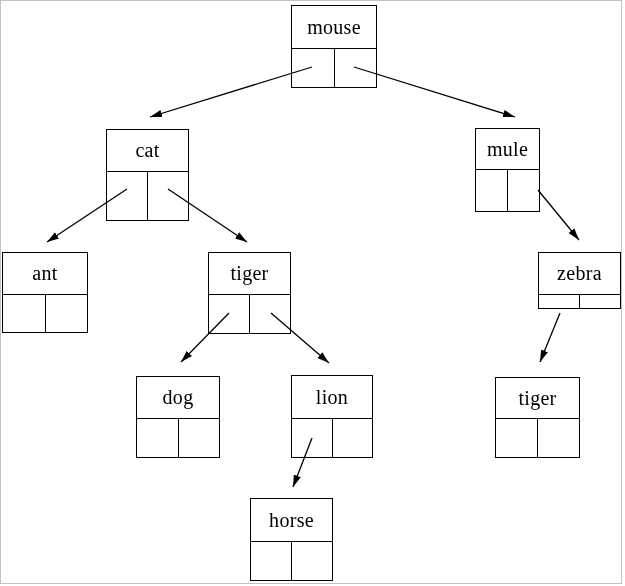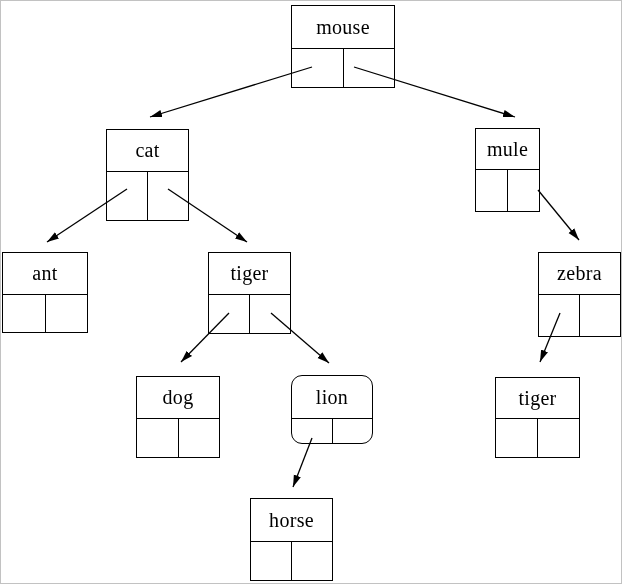--- a/index.html
+++ b/index.html
@@ -38,21 +38,21 @@
     width: 625px; height: 586px;
     pointer-events: none;
   }
 </style>
 </head>
 <body>
 
 <div id="canvas">
   <div class="frame"></div>
   <div id="nodes-layer">
-      <div class="node" style="left: 291px; top: 5px; width: 104px; height: 83px; text-align: center;">
+      <div class="node" style="left: 291px; top: 5px; width: 86px; height: 83px; text-align: center;">
         <div class="node-label" style="flex-basis: 42px; color: rgb(0, 0, 0);">mouse</div>
         <div class="node-pointers">
           <div class="cell left"></div>
           <div class="cell right"></div>
         </div>
       </div>
       <div class="node" style="left: 106px; top: 129px; width: 83px; height: 92px;">
         <div class="node-label" style="flex-basis: 41px; color: rgb(0, 0, 0);">cat</div>
         <div class="node-pointers">
           <div class="cell left"></div>
@@ -73,35 +73,35 @@
           <div class="cell right"></div>
         </div>
       </div>
       <div class="node" style="left: 208px; top: 252px; width: 83px; height: 82px;">
         <div class="node-label" style="flex-basis: 41px; color: rgb(0, 0, 0);">tiger</div>
         <div class="node-pointers">
           <div class="cell left"></div>
           <div class="cell right"></div>
         </div>
       </div>
-      <div class="node" style="left: 538px; top: 252px; width: 83px; height: 85px;">
+      <div class="node" style="left: 538px; top: 252px; width: 83px; height: 57px;">
         <div class="node-label" style="flex-basis: 41px; color: rgb(0, 0, 0);">zebra</div>
         <div class="node-pointers">
           <div class="cell left"></div>
           <div class="cell right"></div>
         </div>
       </div>
       <div class="node" style="left: 136px; top: 376px; width: 84px; height: 82px;">
         <div class="node-label" style="flex-basis: 41px; color: rgb(0, 0, 0);">dog</div>
         <div class="node-pointers">
           <div class="cell left"></div>
           <div class="cell right"></div>
         </div>
       </div>
-      <div class="node" style="left: 291px; top: 375px; width: 82px; height: 69px; border-radius: 11px;">
+      <div class="node" style="left: 291px; top: 375px; width: 82px; height: 83px;">
         <div class="node-label" style="flex-basis: 42px; color: rgb(0, 0, 0);">lion</div>
         <div class="node-pointers">
           <div class="cell left"></div>
           <div class="cell right"></div>
         </div>
       </div>
       <div class="node" style="left: 495px; top: 377px; width: 85px; height: 81px;">
         <div class="node-label" style="flex-basis: 40px; color: rgb(0, 0, 0);">tiger</div>
         <div class="node-pointers">
           <div class="cell left"></div>

